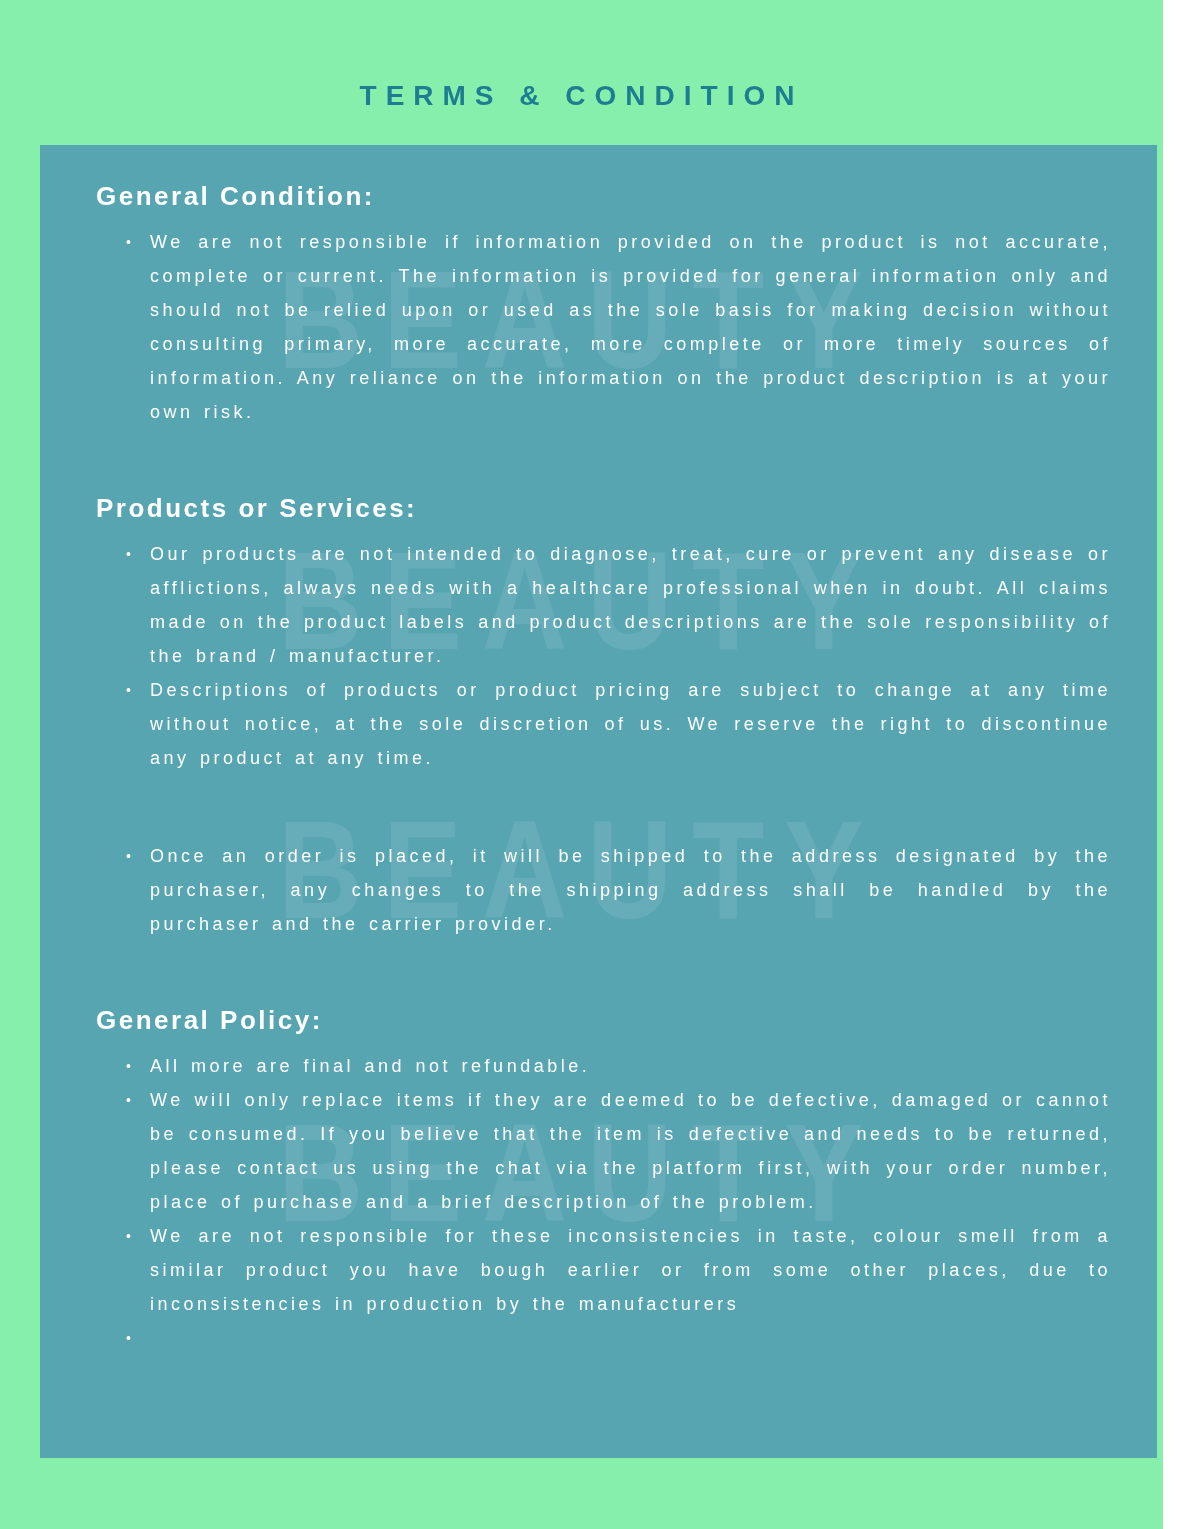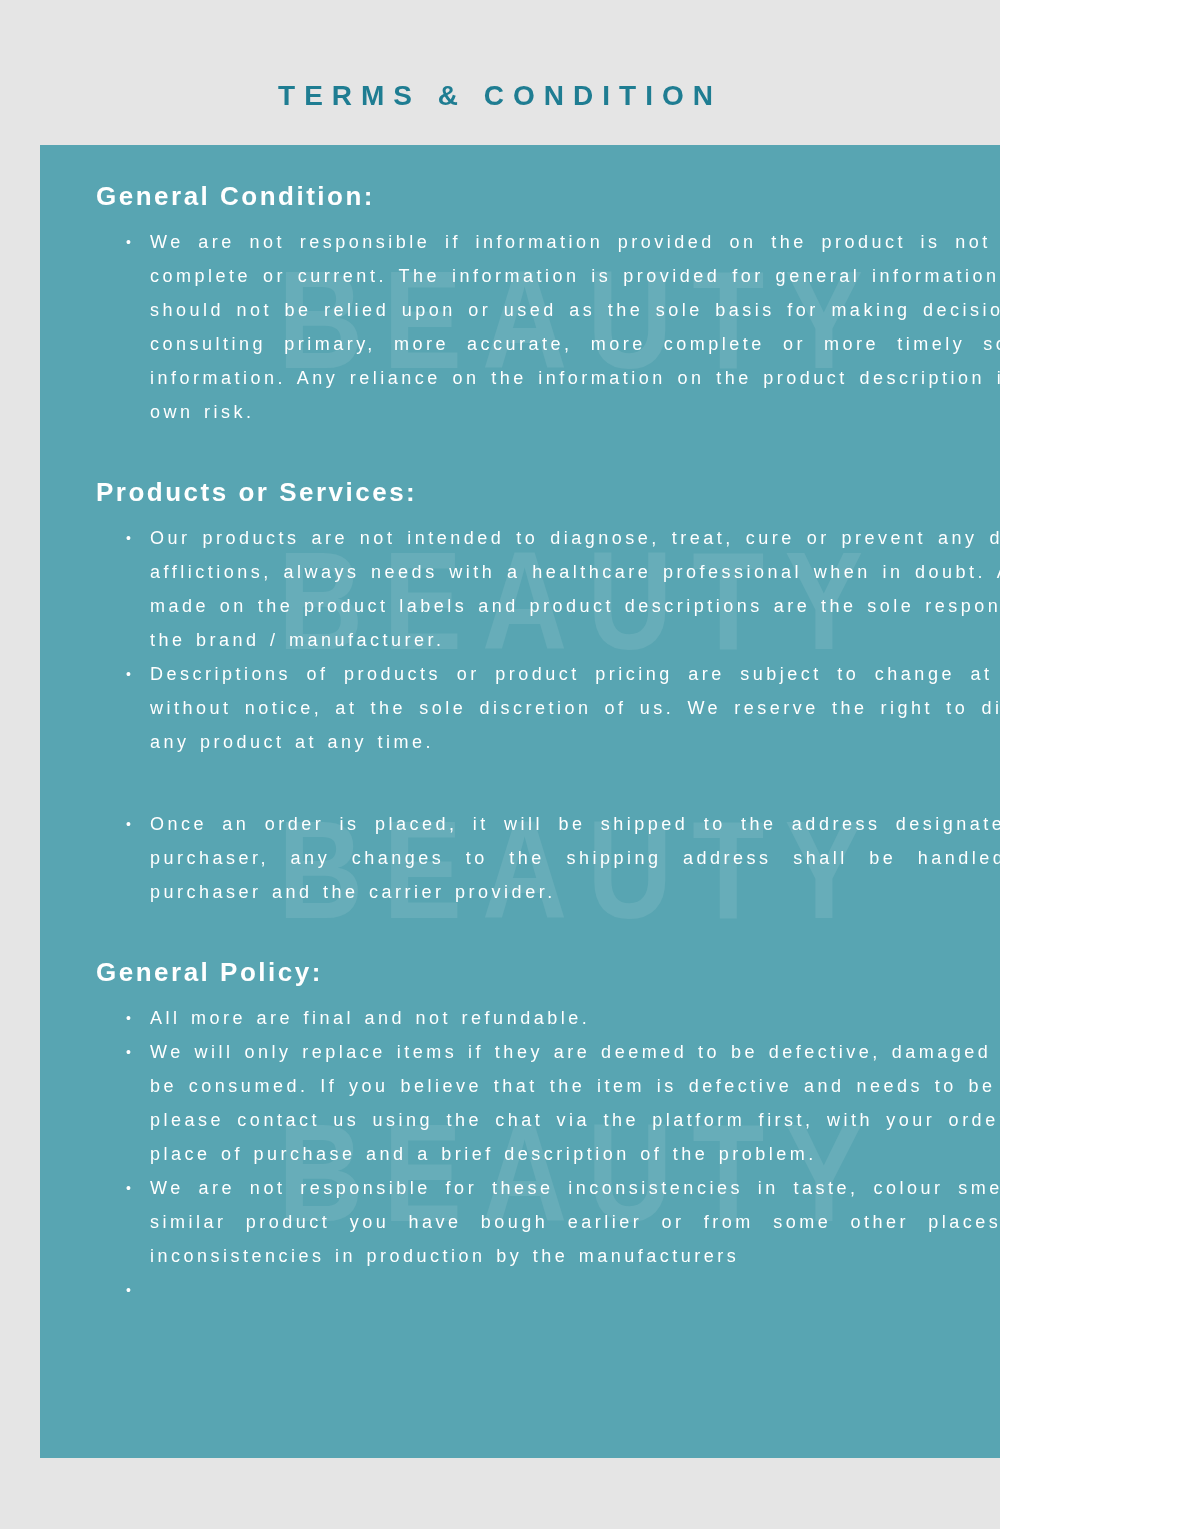--- a/index.html
+++ b/index.html
@@ -3,23 +3,23 @@
 <meta charset="utf-8">
 <style>
   html, body {
     margin: 0;
     padding: 0;
     background: #ffffff;
     font-family: "Liberation Sans", sans-serif;
   }
   .page {
     position: relative;
-    width: 1000px;
+    width: 1163px;
     height: 1529px;
-    background: #e5e5e5;
+    background: #86efac;
     overflow: hidden;
   }
   .title {
     position: absolute;
     top: 80px;
     left: 0;
     width: 100%;
     margin: 0;
     text-align: center;
     font-size: 28px;
@@ -55,21 +55,21 @@
   .wm3 { top: 655px; }
   .wm4 { top: 958px; }
   .content {
     position: absolute;
     left: 0;
     top: 0;
     width: 100%;
     box-sizing: border-box;
     padding: 36px 46px 0 56px;
   }
-  section + section { margin-top: 48px; }
+  section + section { margin-top: 64px; }
   .section-heading {
     margin: 0 0 13px 0;
     font-size: 26px;
     font-weight: bold;
     letter-spacing: 2.5px;
     color: #ffffff;
   }
   ul.bullets {
     list-style: none;
     margin: 0;

